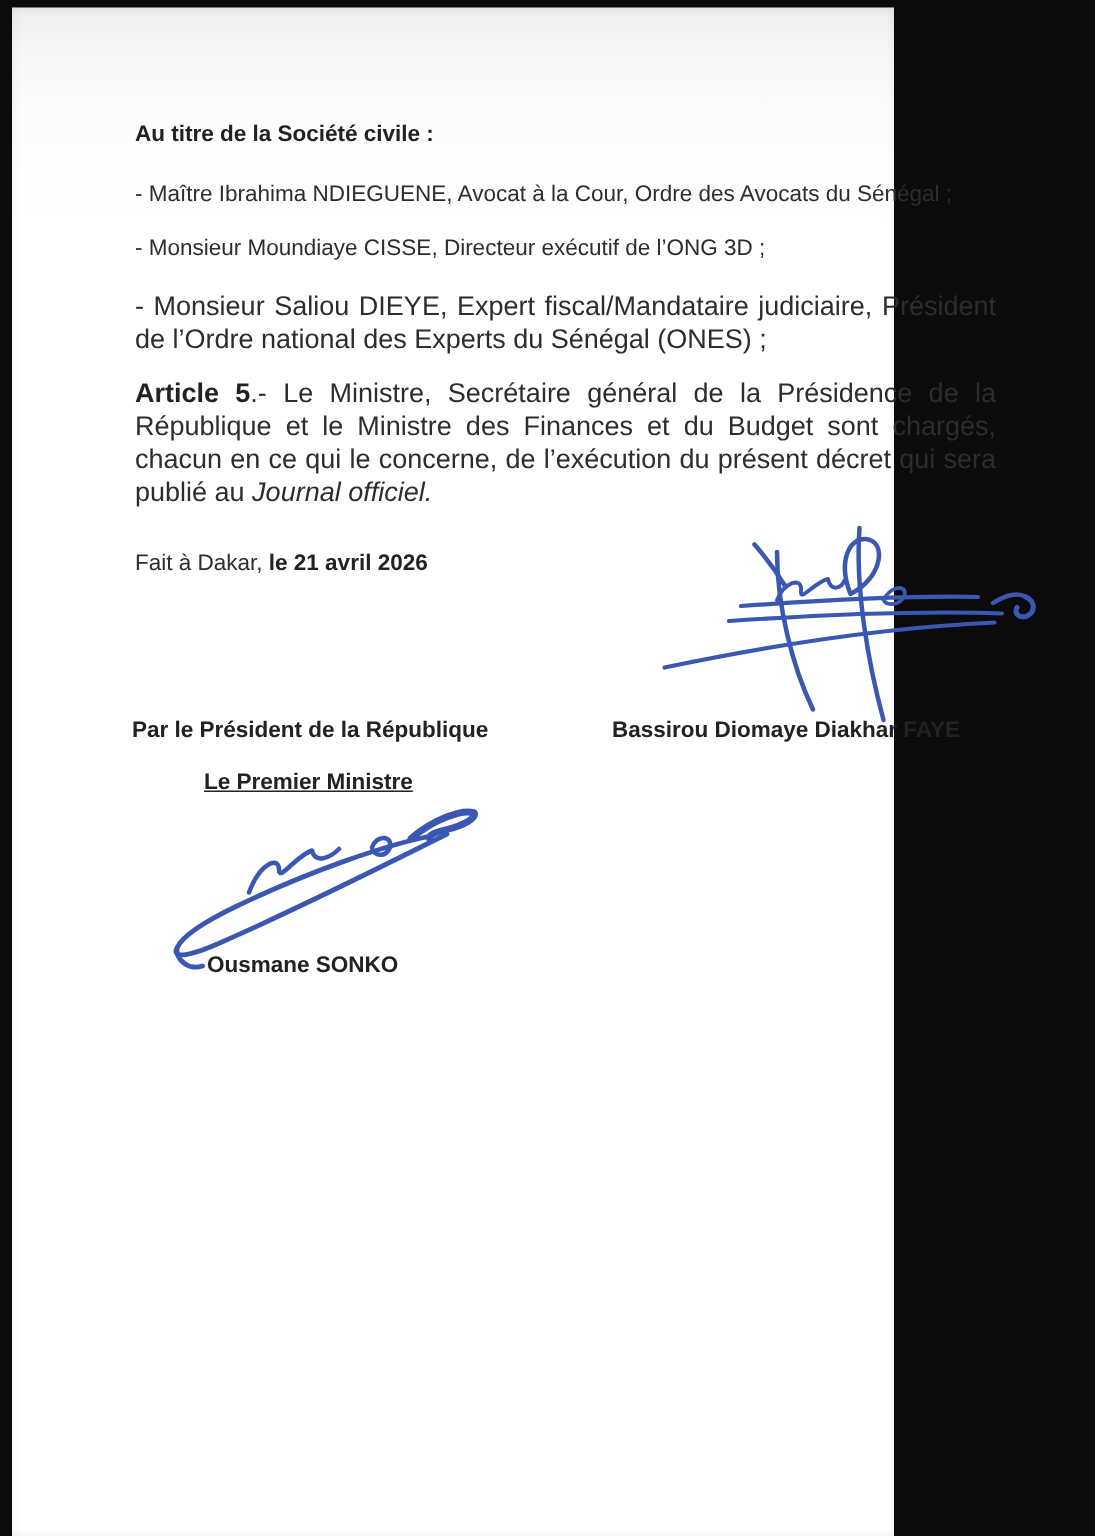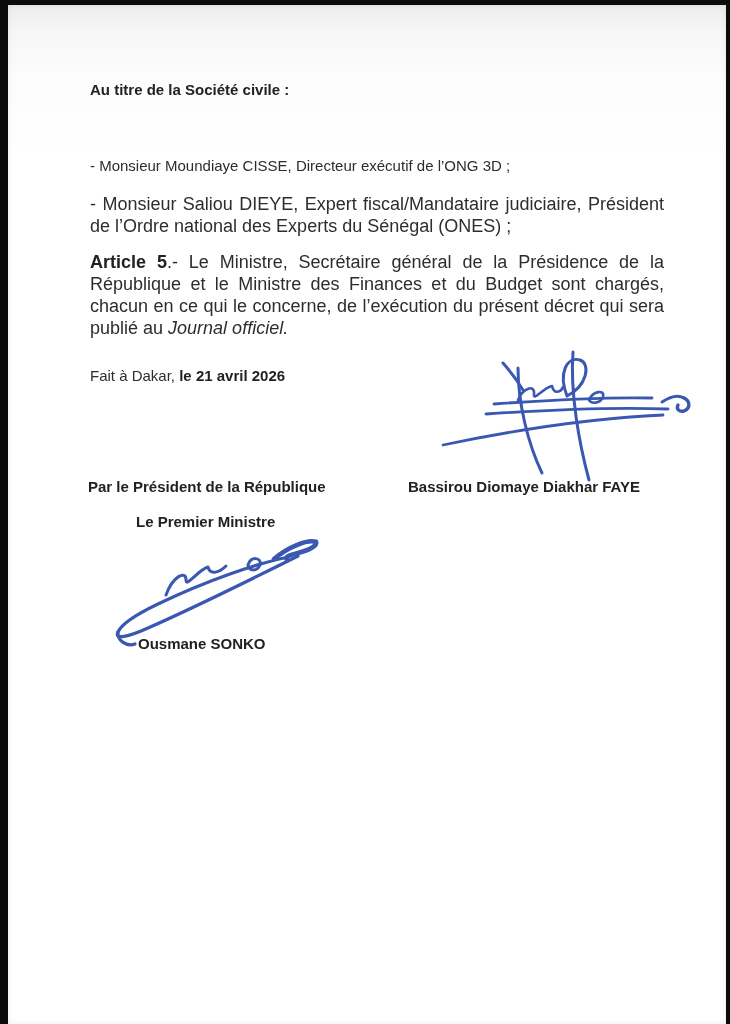--- a/index.html
+++ b/index.html
@@ -7,21 +7,21 @@
     position: relative;
     width: 730px;
     height: 1024px;
     background: #0b0b0b;
     overflow: hidden;
     font-family: "Liberation Sans", sans-serif;
   }
   .page {
     position: absolute;
     left: 8px; top: 5px;
-    width: 718px; height: 1019px;
+    width: 588px; height: 1019px;
     background:
       linear-gradient(180deg, #ededed 0px, #f6f6f6 26px, #fcfcfc 70px, #ffffff 150px, #ffffff 100%);
     box-shadow: inset 0 0 6px rgba(0,0,0,0.08);
   }
   .txt {
     position: absolute;
     font-size: 15px;
     line-height: 22px;
     color: #2d2d2d;
     white-space: nowrap;
@@ -39,20 +39,21 @@
   .sig path { fill: none; stroke: currentColor; stroke-linecap: round; stroke-linejoin: round; }
 </style>
 </head>
 <body>
 
 <div class="canvas">
   <div class="page">
 
     <div class="txt b" style="left:82px; top:74px;">Au titre de la Société civile :</div>
 
+    <div class="txt" style="left:82px; top:114px;">- Maître Ibrahima NDIEGUENE, Avocat à la Cour, Ordre des Avocats du Sénégal ;</div>
 
     <div class="txt" style="left:82px; top:150px;">- Monsieur Moundiaye CISSE, Directeur exécutif de l’ONG 3D ;</div>
 
     <div class="para" style="left:82px; top:188px; width:574px;">- Monsieur Saliou DIEYE, Expert fiscal/Mandataire judiciaire, Président de l’Ordre national des Experts du Sénégal (ONES) ;</div>
 
     <div class="para" style="left:82px; top:246px; width:574px;">
       <span class="b">Article 5</span><span>.- </span><span>Le Ministre, Secrétaire général de la Présidence de la République et le Ministre des Finances et du Budget sont chargés, chacun en ce qui le concerne, de l’exécution du présent décret qui sera publié au </span><span class="it">Journal officiel.</span>
     </div>
 
     <div class="txt" style="left:82px; top:360px;">
@@ -70,21 +71,21 @@
       <path d="M71,76 C130,72 200,69 253,71" stroke-width="2.8"></path>
       <path d="M28,107 C100,92 180,80 248,77" stroke-width="2.8"></path>
       <path d="M247,64 C256,58 264,57 269,60" stroke-width="3"></path>
       <path d="M269,60 C275,63 276,70 269,73 C264,74 261,71 263,67" stroke-width="3.4"></path>
     </svg>
 
     <div class="txt b" style="left:80px; top:471px;">Par le Président de la République</div>
 
     <div class="txt b" style="left:400px; top:471px;">Bassirou Diomaye Diakhar FAYE</div>
 
-    <div class="txt b" style="left:128px; top:506px;">Le Premier Ministre</div>
+    <div class="txt b" style="left:128px; top:506px;text-decoration:underline;">Le Premier Ministre</div>
 
     <svg class="sig" style="left:80px; top:513px;" width="260" height="140" viewBox="0 0 260 140" color="#3a57b2">
       <path d="M210,38 C170,58 110,88 60,110 C40,119 26,122 30,114 C33,107 45,98 70,86 C120,62 168,46 196,40" stroke-width="3.2"></path>
       <path d="M30,114 C29,122 38,129 47,126" stroke-width="3.2"></path>
       <path d="M78,77 C85,58 98,52 98,62 C98,70 110,52 120,49 C122,58 132,54 138,48" stroke-width="3"></path>
       <path d="M160,47 C163,38 174,39 172,47 C169,54 161,53 160,47" stroke-width="3"></path>
       <path d="M186,41 C200,29 220,21 228,24" stroke-width="4.6"></path>
       <path d="M228,24 C230,27 222,32 210,35 C202,37 196,39 199,42" stroke-width="4.6"></path>
     </svg>
 

